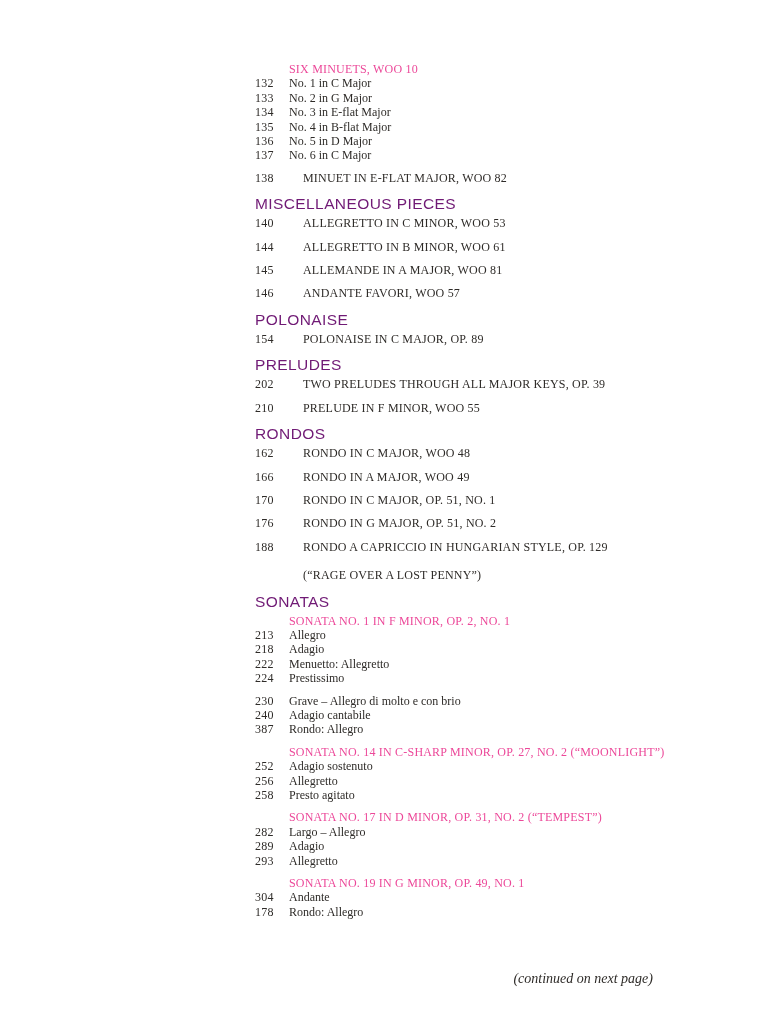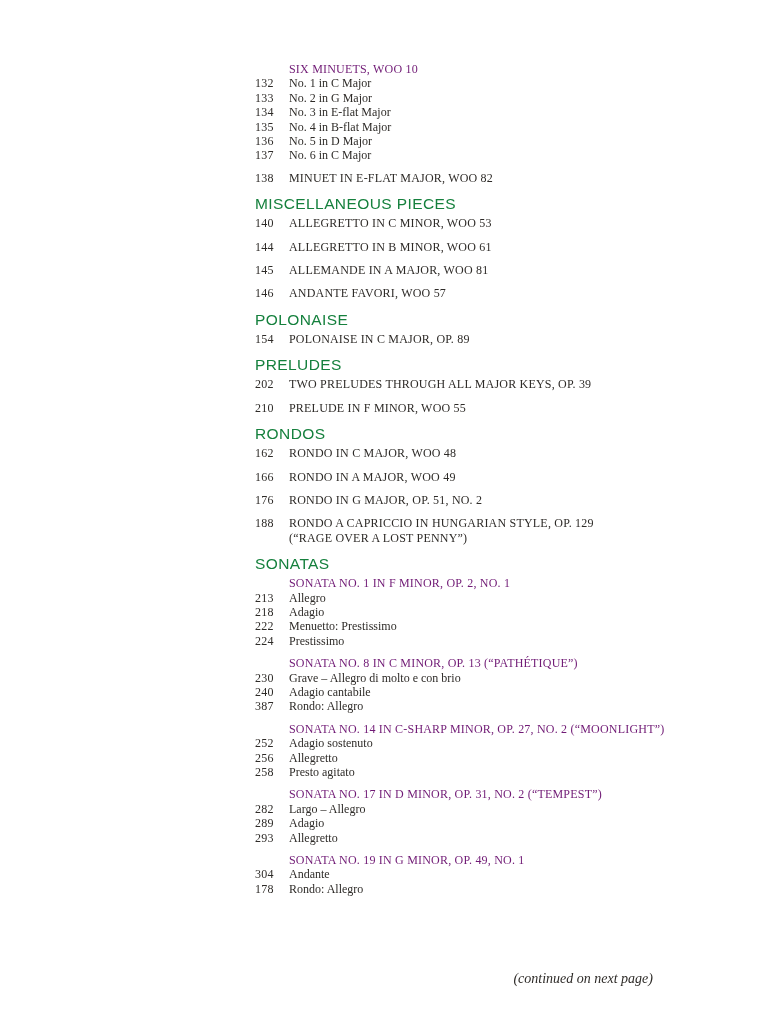--- a/index.html
+++ b/index.html
@@ -22,46 +22,46 @@
     width: 440px;
     color: #2e2b28;
     font-size: 12px;
   }
   
   .sec-heading {
     font-family: "Liberation Sans", sans-serif;
     font-weight: 400;
     font-size: 15.5px;
     letter-spacing: 0.4px;
-    color: #15803d;
+    color: #701a75;
     line-height: 20px;
     margin-top: 2px;
     margin-bottom: 2px;
   }
   
   .row {
     display: grid;
     grid-template-columns: 34px 1fr;
     line-height: 14.4px;
   }
-  .row.entry { margin-bottom: 9px; }
+  .row.entry { margin-bottom: 9px; gap: 14px; }
   .num {
     color: #2e2b28;
     letter-spacing: 0.2px;
   }
   .title { color: #2e2b28; }
   .caps { letter-spacing: 0.2px; }
   .title2 { grid-column: 2; }
   
   .group { margin-bottom: 8px; }
   .subhead {
     margin-left: 34px;
     line-height: 14.4px;
     letter-spacing: 0.2px;
-    color: #701a75;
+    color: #ec4899;
   }
   .footer-note {
     position: absolute;
     top: 971px;
     right: 115px;
     font-family: "Liberation Serif", serif;
     font-style: italic;
     font-size: 14px;
     color: #2e2b28;
   }
@@ -136,20 +136,24 @@
       <div class="sec-heading">RONDOS</div>
       <div class="row entry">
         <span class="num">162</span>
         <span class="title caps">RONDO IN C MAJOR, WOO 48</span>
       </div>
       <div class="row entry">
         <span class="num">166</span>
         <span class="title caps">RONDO IN A MAJOR, WOO 49</span>
       </div>
       <div class="row entry">
+        <span class="num">170</span>
+        <span class="title caps">RONDO IN C MAJOR, OP. 51, NO. 1</span>
+      </div>
+      <div class="row entry">
         <span class="num">176</span>
         <span class="title caps">RONDO IN G MAJOR, OP. 51, NO. 2</span>
       </div>
       <div class="row entry">
         <span class="num">188</span>
         <span class="title caps">RONDO A CAPRICCIO IN HUNGARIAN STYLE, OP. 129</span>
         <span class="title2 caps">(“RAGE OVER A LOST PENNY”)</span>
       </div>
       <div class="sec-heading">SONATAS</div>
       <div class="group">
@@ -157,29 +161,28 @@
         <div class="row tight">
           <span class="num">213</span>
           <span class="title">Allegro</span>
         </div>
         <div class="row tight">
           <span class="num">218</span>
           <span class="title">Adagio</span>
         </div>
         <div class="row tight">
           <span class="num">222</span>
-          <span class="title">Menuetto: Prestissimo</span>
+          <span class="title">Menuetto: Allegretto</span>
         </div>
         <div class="row tight">
           <span class="num">224</span>
           <span class="title">Prestissimo</span>
         </div>
       </div>
       <div class="group">
-        <div class="subhead caps">SONATA NO. 8 IN C MINOR, OP. 13 (“PATHÉTIQUE”)</div>
         <div class="row tight">
           <span class="num">230</span>
           <span class="title">Grave – Allegro di molto e con brio</span>
         </div>
         <div class="row tight">
           <span class="num">240</span>
           <span class="title">Adagio cantabile</span>
         </div>
         <div class="row tight">
           <span class="num">387</span>

